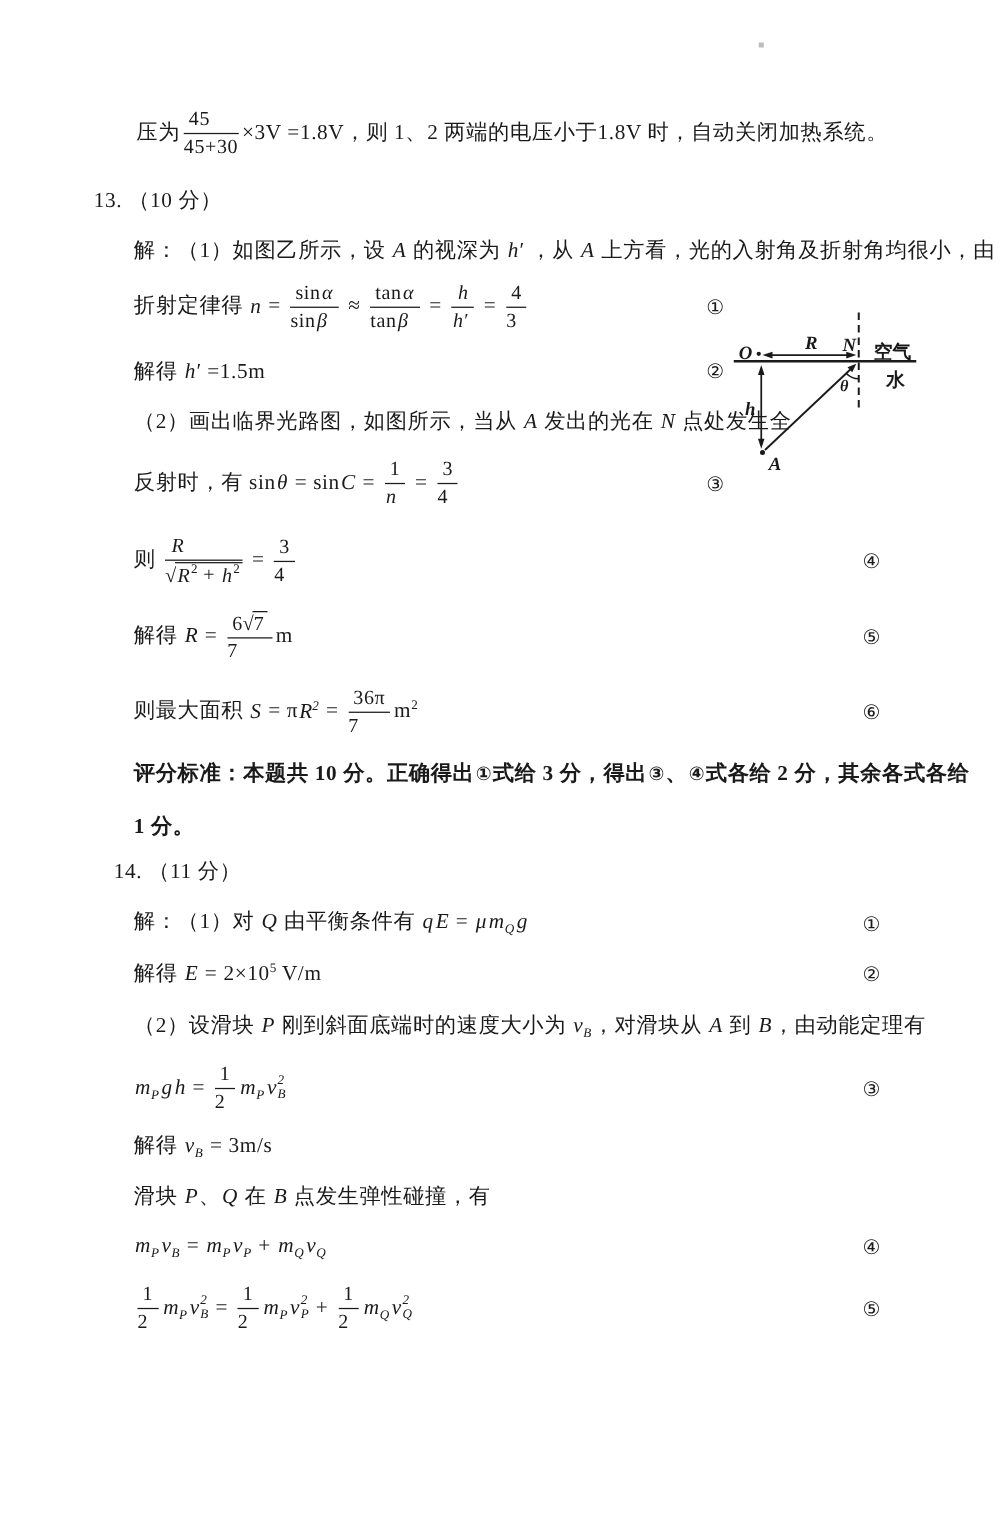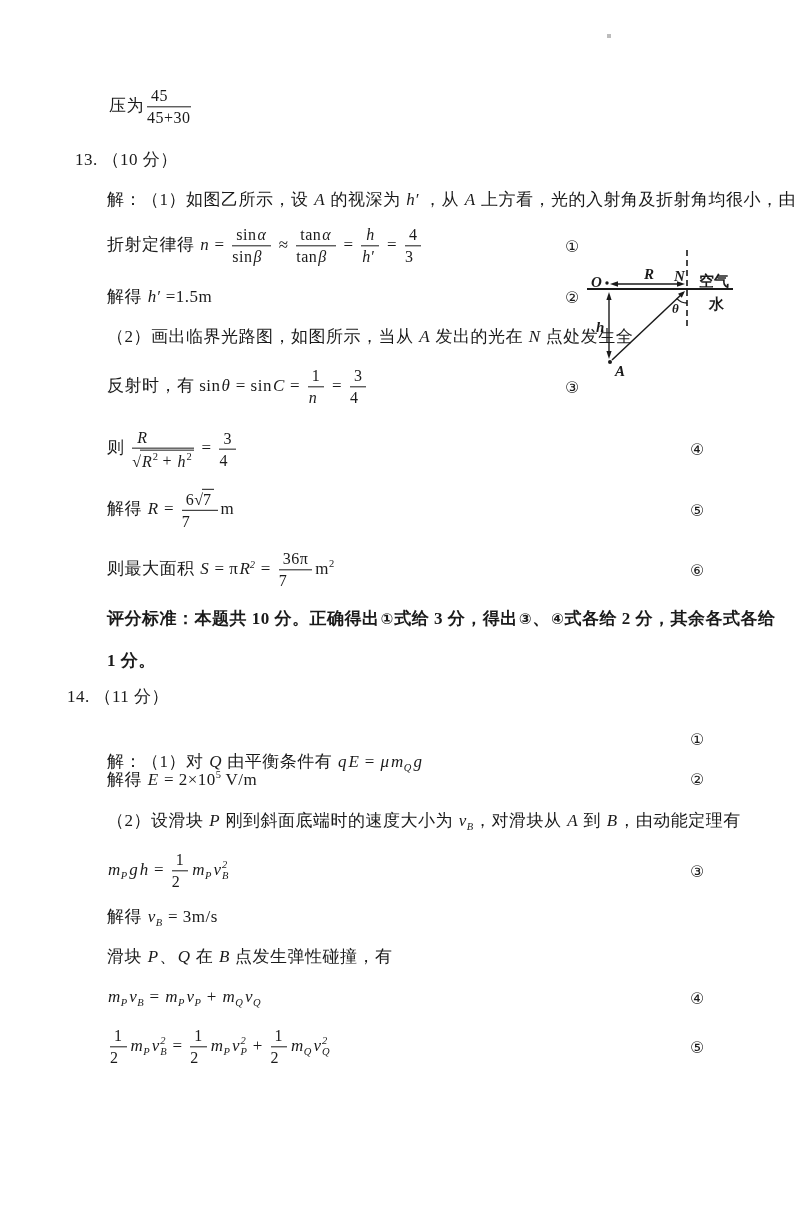--- a/index.html
+++ b/index.html
@@ -40,40 +40,40 @@
   .dg-cjk { font-family:"Liberation Serif","DejaVu Serif",serif; font-weight:bold; font-size:15px; }
   .dg-theta { font-family:"Liberation Serif","DejaVu Serif",serif; font-style:italic; font-weight:bold; font-size:13px; }
 </style>
 </head>
 <body>
 
 <div class="page">
   <div class="speck"></div>
 
   <div id="lines-root">
-      <div class="line" style="left: 95px; top: 107px; margin-left: 14px;"><span class="txt">压为</span><span class="frac"><span class="num"><span class="txt">45</span></span><span class="den"><span class="txt">45+30</span></span></span></div>
+      <div class="line" style="left: 95px; top: 107px; margin-left: 14px;"><span class="txt">压为</span><span class="frac"><span class="num"><span class="txt">45</span></span><span class="den"><span class="txt">45+30</span></span></span><span class="txt">×3V =1.8V，则 1、2 两端的电压小于1.8V 时，自动关闭加热系统。</span></div>
       <div class="line" style="left: 75px; top: 160px;"><span class="txt">13. （10 分）</span></div>
       <div class="line" style="left: 107px; top: 200px;"><span class="txt">解：（1）如图乙所示，设 </span><span class="var">A</span><span class="txt"> 的视深为 </span><span class="var">h′</span><span class="txt"> ，从 </span><span class="var">A</span><span class="txt"> 上方看，光的入射角及折射角均很小，由</span></div>
       <div class="line" style="left: 107px; top: 246px;"><span class="txt">折射定律得 </span><span class="var">n</span><span class="txt"> = </span><span class="frac"><span class="num"><span class="txt">sin</span><span class="var">α</span></span><span class="den"><span class="txt">sin</span><span class="var">β</span></span></span><span class="txt"> ≈ </span><span class="frac"><span class="num"><span class="txt">tan</span><span class="var">α</span></span><span class="den"><span class="txt">tan</span><span class="var">β</span></span></span><span class="txt"> = </span><span class="frac"><span class="num"><span class="var">h</span></span><span class="den"><span class="var">h′</span></span></span><span class="txt"> = </span><span class="frac"><span class="num"><span class="txt">4</span></span><span class="den"><span class="txt">3</span></span></span></div>
       <span class="marker" style="left: 565px; top: 246px;">①</span>
       <div class="line" style="left: 107px; top: 297px;"><span class="txt">解得 </span><span class="var">h′</span><span class="txt"> =1.5m</span></div>
       <span class="marker" style="left: 565px; top: 297px;">②</span>
       <div class="line" style="left: 107px; top: 337px;"><span class="txt">（2）画出临界光路图，如图所示，当从 </span><span class="var">A</span><span class="txt"> 发出的光在 </span><span class="var">N</span><span class="txt"> 点处发生全</span></div>
       <div class="line" style="left: 107px; top: 387px;"><span class="txt">反射时，有 sin</span><span class="var">θ</span><span class="txt"> = sin</span><span class="var">C</span><span class="txt"> = </span><span class="frac"><span class="num"><span class="txt">1</span></span><span class="den"><span class="var">n</span></span></span><span class="txt"> = </span><span class="frac"><span class="num"><span class="txt">3</span></span><span class="den"><span class="txt">4</span></span></span></div>
       <span class="marker" style="left: 565px; top: 387px;">③</span>
       <div class="line" style="left: 107px; top: 449px;"><span class="txt">则 </span><span class="frac"><span class="num"><span class="var">R</span></span><span class="den"><span class="sqrt"><span class="rad">√</span><span class="rs"><span class="var">R</span><span class="sup">2</span><span class="txt"> + </span><span class="var">h</span><span class="sup">2</span></span></span></span></span><span class="txt"> = </span><span class="frac"><span class="num"><span class="txt">3</span></span><span class="den"><span class="txt">4</span></span></span></div>
       <span class="marker" style="left: 690px; top: 449px;">④</span>
       <div class="line" style="left: 107px; top: 510px;"><span class="txt">解得 </span><span class="var">R</span><span class="txt"> = </span><span class="frac"><span class="num"><span class="txt">6</span><span class="sqrt"><span class="rad">√</span><span class="rs"><span class="txt">7</span></span></span></span><span class="den"><span class="txt">7</span></span></span><span class="txt">m</span></div>
       <span class="marker" style="left: 690px; top: 510px;">⑤</span>
       <div class="line" style="left: 107px; top: 570px;"><span class="txt">则最大面积 </span><span class="var">S</span><span class="txt"> = π</span><span class="var">R<span class="sup">2</span></span><span class="txt"> = </span><span class="frac"><span class="num"><span class="txt">36π</span></span><span class="den"><span class="txt">7</span></span></span><span class="txt">m</span><span class="sup">2</span></div>
       <span class="marker" style="left: 690px; top: 570px;">⑥</span>
       <div class="line bold" style="left: 107px; top: 619px; text-align: center;"><span class="txt">评分标准：本题共 10 分。正确得出<span class="circ">①</span>式给 3 分，得出<span class="circ">③</span>、<span class="circ">④</span>式各给 2 分，其余各式各给</span></div>
       <div class="line bold" style="left: 107px; top: 661px;"><span class="txt">1 分。</span></div>
-      <div class="line" style="left: 67px; top: 697px;"><span class="txt">14. （11 分）</span></div>
-      <div class="line" style="left: 107px; top: 763px;"><span class="txt">解：（1）对 </span><span class="var">Q</span><span class="txt"> 由平衡条件有 </span><span class="var">q</span><span class="var">E</span><span class="txt"> = </span><span class="var">μ</span><span class="var">m<span class="sub">Q</span></span><span class="var">g</span></div>
+      <div class="line" style="left: 91px; top: 697px;"><span class="txt">14. （11 分）</span></div>
+      <div class="line" style="left: 107px; top: 739px;"><span class="txt">解：（1）对 </span><span class="var">Q</span><span class="txt"> 由平衡条件有 </span><span class="var">q</span><span class="var">E</span><span class="txt"> = </span><span class="var">μ</span><span class="var">m<span class="sub">Q</span></span><span class="var">g</span></div>
       <span class="marker" style="left: 690px; top: 739px;">①</span>
       <div class="line" style="left: 107px; top: 779px;"><span class="txt">解得 </span><span class="var">E</span><span class="txt"> = 2×10</span><span class="sup">5</span><span class="txt"> V/m</span></div>
       <span class="marker" style="left: 690px; top: 779px;">②</span>
       <div class="line" style="left: 107px; top: 822px;"><span class="txt">（2）设滑块 </span><span class="var">P</span><span class="txt"> 刚到斜面底端时的速度大小为 </span><span class="var">v<span class="sub">B</span></span><span class="txt">，对滑块从 </span><span class="var">A</span><span class="txt"> 到 </span><span class="var">B</span><span class="txt">，由动能定理有</span></div>
       <div class="line" style="left: 107px; top: 871px;"><span class="var">m<span class="sub">P</span></span><span class="var">g</span><span class="var">h</span><span class="txt"> = </span><span class="frac"><span class="num"><span class="txt">1</span></span><span class="den"><span class="txt">2</span></span></span><span class="var">m<span class="sub">P</span></span><span class="var">v<span class="substack">
             <span class="ss-sup">2</span>
             <span class="ss-sub">B</span>
           </span></span></div>
       <span class="marker" style="left: 690px; top: 871px;">③</span>
       <div class="line" style="left: 107px; top: 918px;"><span class="txt">解得 </span><span class="var">v<span class="sub">B</span></span><span class="txt"> = 3m/s</span></div>

